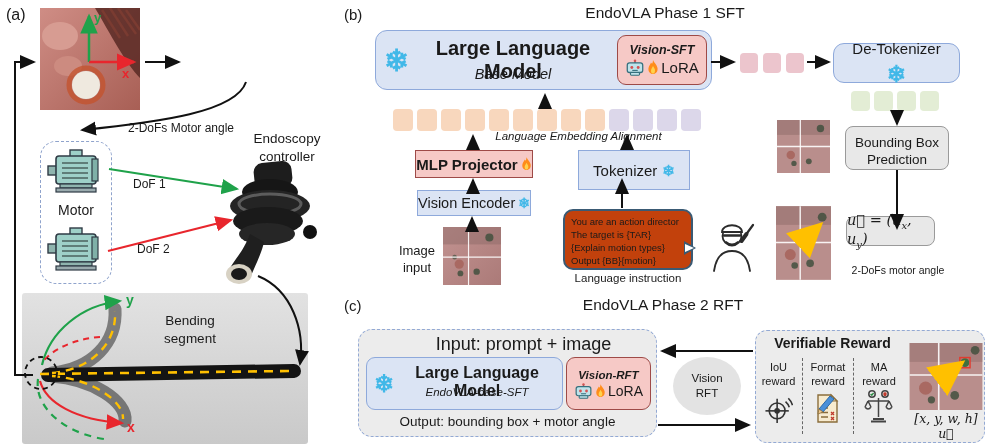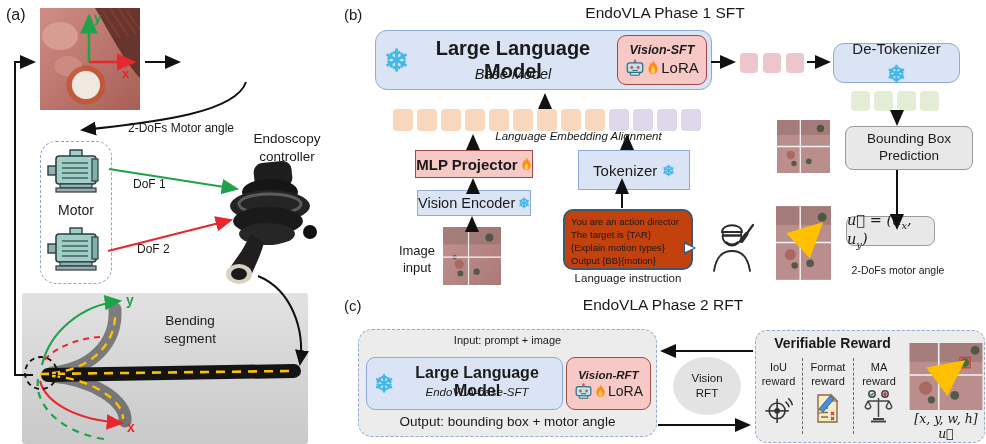--- a/index.html
+++ b/index.html
@@ -269,21 +269,21 @@
     <rect width="100" height="100" fill="#b98e8c"></rect>
     <rect width="100" height="28" fill="#8d6a68" opacity="0.5"></rect>
     <circle cx="82" cy="16" r="7" fill="#42503e" opacity="0.85"></circle>
     <circle cx="26" cy="66" r="8" fill="#a96962"></circle>
     <circle cx="32" cy="82" r="5" fill="#42503e" opacity="0.85"></circle>
     <circle cx="60" cy="78" r="5.5" fill="#42503e" opacity="0.85"></circle>
     <line x1="44" y1="0" x2="44" y2="100" stroke="#fff" stroke-width="2.4" opacity="0.9"></line>
     <line x1="0" y1="50" x2="100" y2="50" stroke="#fff" stroke-width="2.4" opacity="0.9"></line>
   </svg>
 
-  <div class="abs box box-gray center" style="left:845px; top:126px; width:128px; height:44px;">
+  <div class="abs box box-gray center" style="left:845px; top:126px; width:104px; height:44px;justify-content:flex-end;">
     <span class="center" style="font-size:13.5px; line-height:1.25;">Bounding Box Prediction</span>
   </div>
 
   <svg class="abs" style="left:776px; top:206px;" width="55" height="74" viewBox="0 0 100 134">
     <defs>
         <marker id="ahy" markerWidth="8" markerHeight="8" refX="5.5" refY="3.5" orient="auto">
           <path d="M0,0 L7,3.5 L0,7 Z" fill="#ffc000"></path>
         </marker>
       </defs>
     <rect width="100" height="134" fill="#b98e8c"></rect>
@@ -299,21 +299,21 @@
 
   <div class="abs box box-gray" style="left:846px; top:216px; width:89px; height:30px;">
     <span class="mathtxt" style="font-size:14.5px;"><span>u⃗ = (u</span><sub style="font-size:10px;">x</sub><span>, u</span><sub style="font-size:10px;">y</sub><span>)</span></span>
   </div>
   <div class="abs center" style="left:846px; top:264px; width:104px; font-size:10.5px;">2-DoFs motor angle</div>
 
   <div class="abs panel-label" style="left:344px; top:297px; font-size:15px;">(c)</div>
   <div class="abs panel-title" style="left:538px; top:296px; width:250px;">EndoVLA Phase 2 RFT</div>
 
   <div class="abs dashed-panel" style="left:358px; top:329px; width:299px; height:108px;"></div>
-  <div class="abs center" style="left:360px; top:334px; width:295px; font-size:11px;">Input: prompt + image</div>
+  <div class="abs center" style="left:376px; top:334px; width:295px; font-size:18px;">Input: prompt + image</div>
 
   <div class="abs box box-blue" style="left:366px; top:357px; width:197px; height:53px; border-radius:9px;">
     <span class="abs snow" style="left:7px; top:14px; font-size:24px;">❄</span>
     <div class="abs center" style="left:28px; top:6px; width:164px; font-size:16px; font-weight:600;">Large Language Model</div>
     <div class="abs center italic" style="left:28px; top:28px; width:164px; font-size:11.5px;">EndoVLA-base-SFT</div>
   </div>
 
   <div class="abs box box-pink" style="left:566px; top:357px; width:85px; height:53px; border-radius:9px;">
     <div class="italic center" style="font-size:11.5px; font-weight:600;font-style:italic;">Vision-RFT</div>
     <div style="display:flex; align-items:center; gap:2px; margin-top:2px;">

